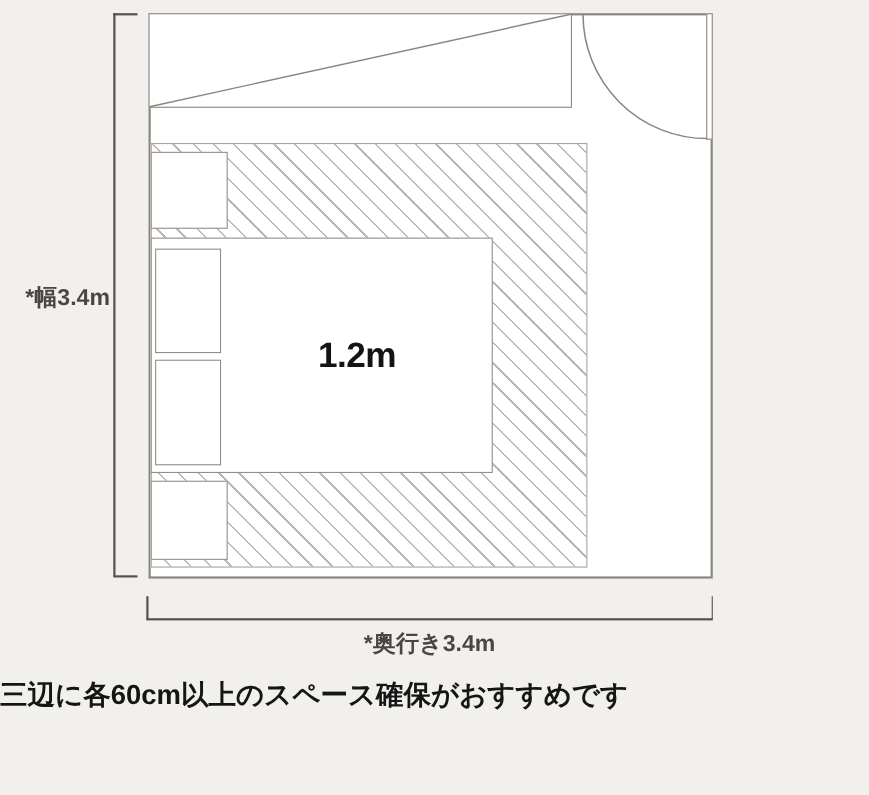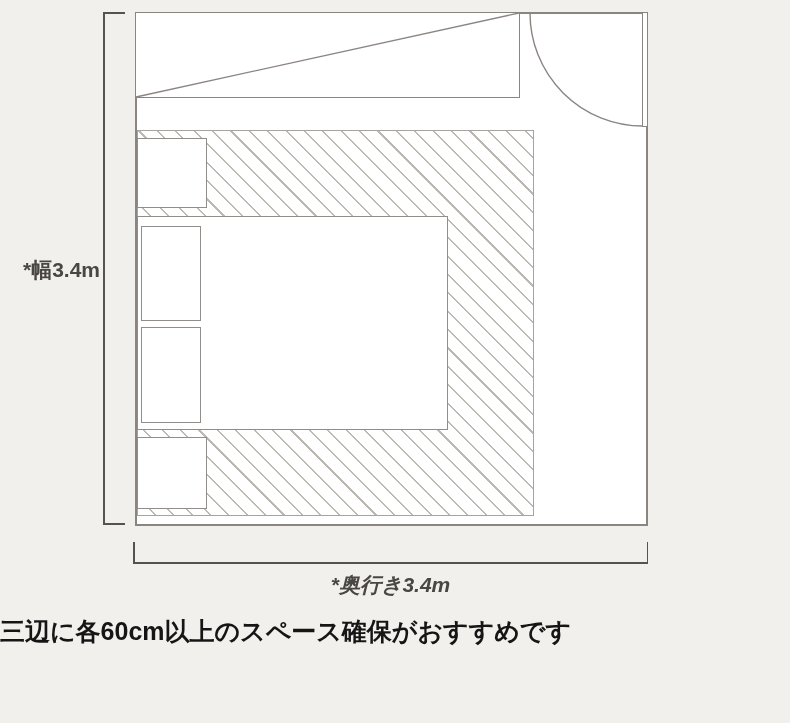--- a/index.html
+++ b/index.html
@@ -77,21 +77,20 @@
     font-size:21px;font-weight:600;
     white-space:nowrap;
   }
   .width-label{
     left:0;top:256px;width:100px;
     text-align:right;
   }
   .depth-label{
     left:133px;top:571px;width:515px;
     text-align:center;
-    font-style:italic;
   }
   .caption{
     left:0;top:615px;width:720px;
     font-size:25px;font-weight:bold;
     color:#151515;
     white-space:nowrap;
   }
 </style>
 </head>
 <body>
@@ -103,20 +102,21 @@
   <div class="abs closet"></div>
 
   <div class="abs clearance"></div>
 
   <div class="abs bed"></div>
   <div class="abs furn nightstand-top"></div>
   <div class="abs furn pillow-top"></div>
   <div class="abs furn pillow-bottom"></div>
   <div class="abs furn nightstand-bottom"></div>
 
+  <div class="abs bed-label">1.2m</div>
 
   <div class="abs door-leaf"></div>
 
   <svg class="abs lines" viewBox="0 0 790 723" xmlns="http://www.w3.org/2000/svg">
     <line x1="136" y1="97" x2="519" y2="13" stroke="#8b8582" stroke-width="1.3" fill="none"></line>
     <path d="M 530 13 A 113 113 0 0 0 643 126" stroke="#8b8582" stroke-width="1.4" fill="none"></path>
   </svg>
 
   <div class="abs dim vdim-line"></div>
   <div class="abs dim vdim-tick-top"></div>

